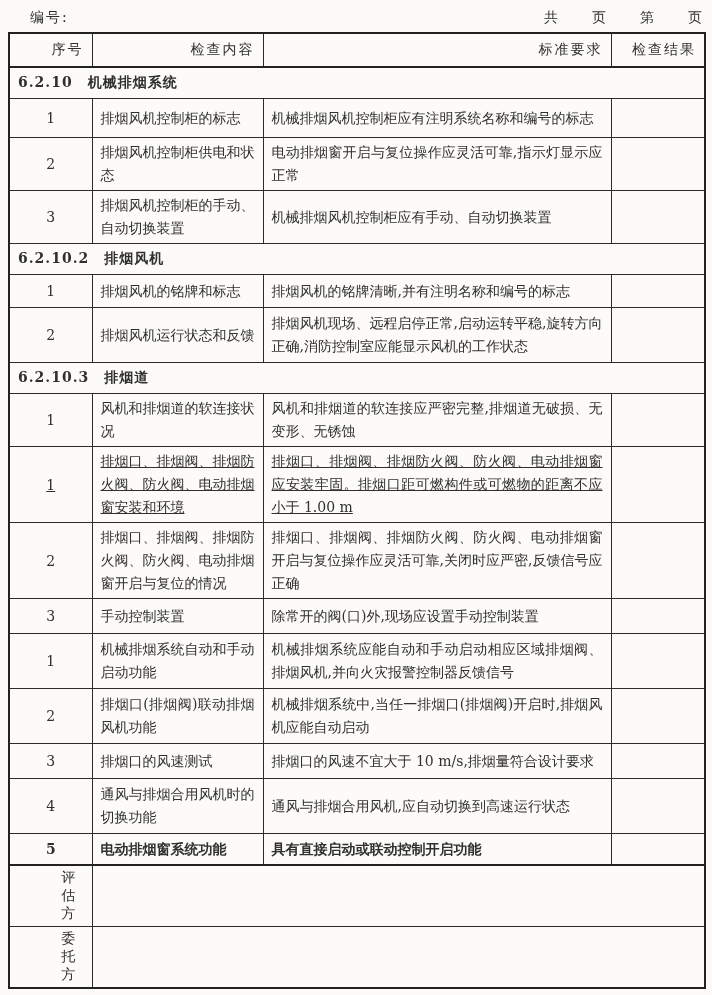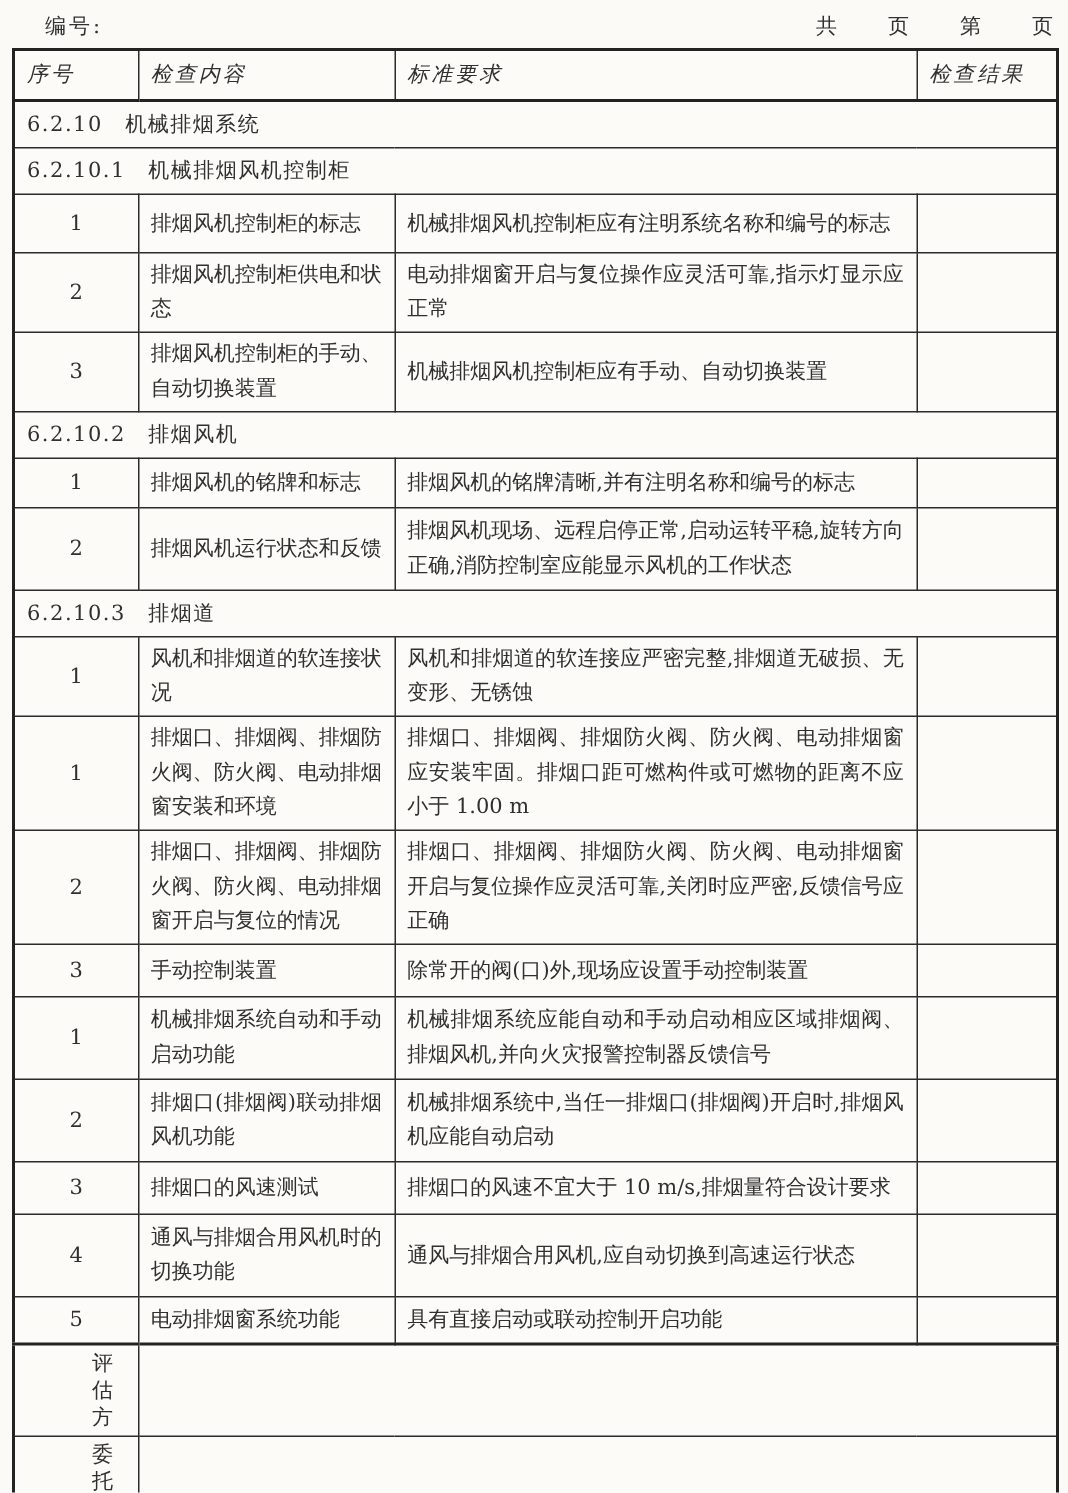--- a/index.html
+++ b/index.html
@@ -23,40 +23,40 @@
   }
   .insp th,.insp td{
     border:1px solid #2b2b2b;
     font-size:14px;font-weight:normal;
     vertical-align:middle;
     padding:3px 8px;
     word-break:break-all;
   }
   .insp thead th{
     border-bottom:2px solid #222;
-    text-align:left;height:26px;letter-spacing:2px;font-style:italic;
+    text-align:right;height:26px;letter-spacing:2px;
   }
   .sec-cell{padding:3px 6px;}
   .sec-code{letter-spacing:1px;margin-right:15px;}
   .sec-title{letter-spacing:1px;}
   .c-num{text-align:center;padding:3px 2px;}
   .c-content{text-align:justify;text-justify:inter-character;line-height:23px;}
   .c-req{text-align:justify;text-justify:inter-character;line-height:23px;padding:3px 10px;}
   .c-result{}
   .foot-label{text-align:center;letter-spacing:1px;}
   tr.foot-first td{border-top:2px solid #222;}
   
   tr.rh22 td{height:22px;padding-left:44px;}
-  tr.rh24 td{height:24px;}
+  tr.rh24 td{height:24px;font-weight:bold;}
   tr.rh26 td{height:26px;}
   tr.rh28 td{height:28px;}
   tr.rh32 td{height:32px;}
   tr.rh46 td{height:46px;}
   tr.rh48 td{height:48px;}
-  tr.rh66 td{height:66px;}
+  tr.rh66 td{height:66px;text-decoration:underline;}
   tr.rh68 td{height:68px;}
 </style>
 </head>
 <body>
 
 <div class="page-top">
   <span>编号:</span>
   <span>共　　页　　第　　页</span>
 </div>
 
@@ -72,25 +72,20 @@
       <th>序号</th>
       <th>检查内容</th>
       <th>标准要求</th>
       <th>检查结果</th>
     </tr>
   </thead>
   <tbody>
     <tr class="rh24">
       <td colspan="4" class="sec-cell">
         <span class="sec-code">6.2.10</span><span class="sec-title">机械排烟系统</span>
-      </td>
-    </tr>
-    <tr class="rh24">
-      <td colspan="4" class="sec-cell">
-        <span class="sec-code">6.2.10.1</span><span class="sec-title">机械排烟风机控制柜</span>
       </td>
     </tr>
     <tr class="rh32">
       <td class="c-num">1</td>
       <td class="c-content">排烟风机控制柜的标志</td>
       <td class="c-req">机械排烟风机控制柜应有注明系统名称和编号的标志</td>
       <td class="c-result"></td>
     </tr>
     <tr class="rh46">
       <td class="c-num">2</td>

